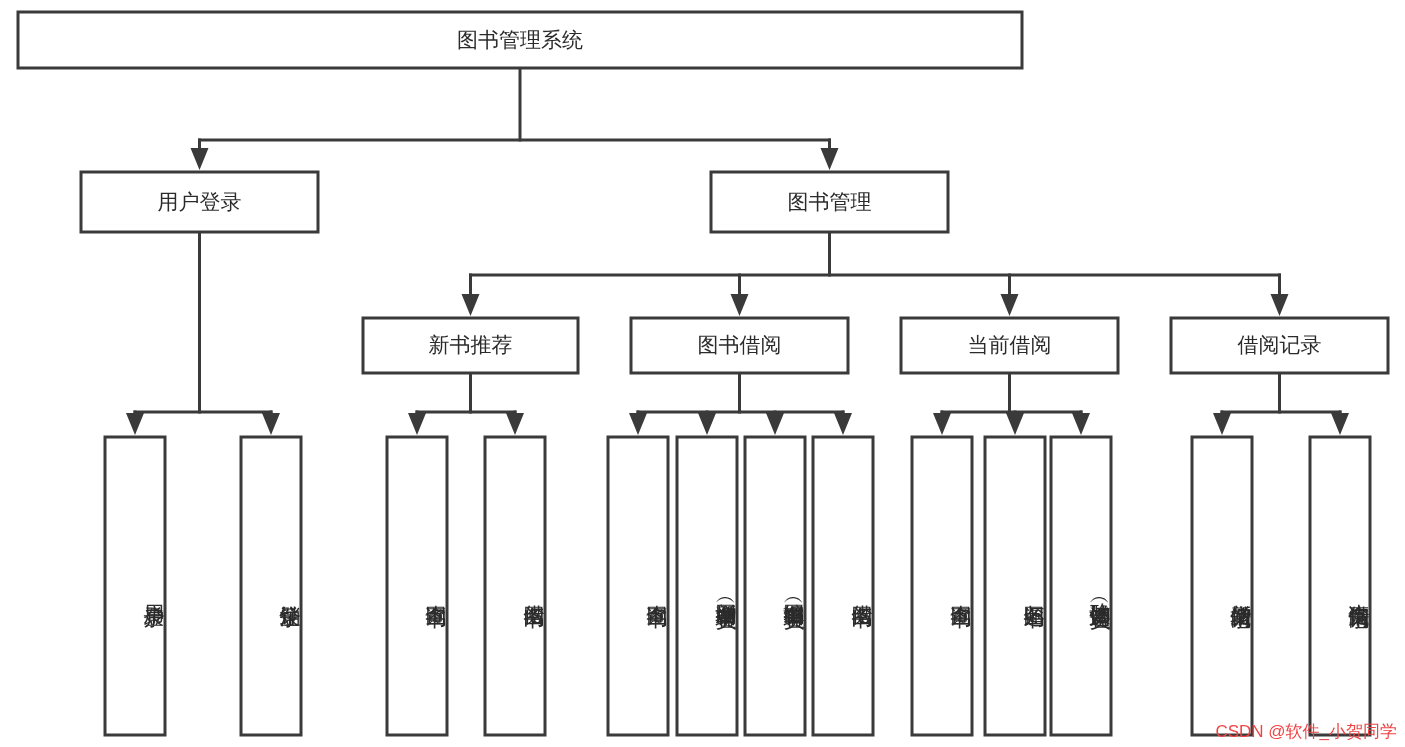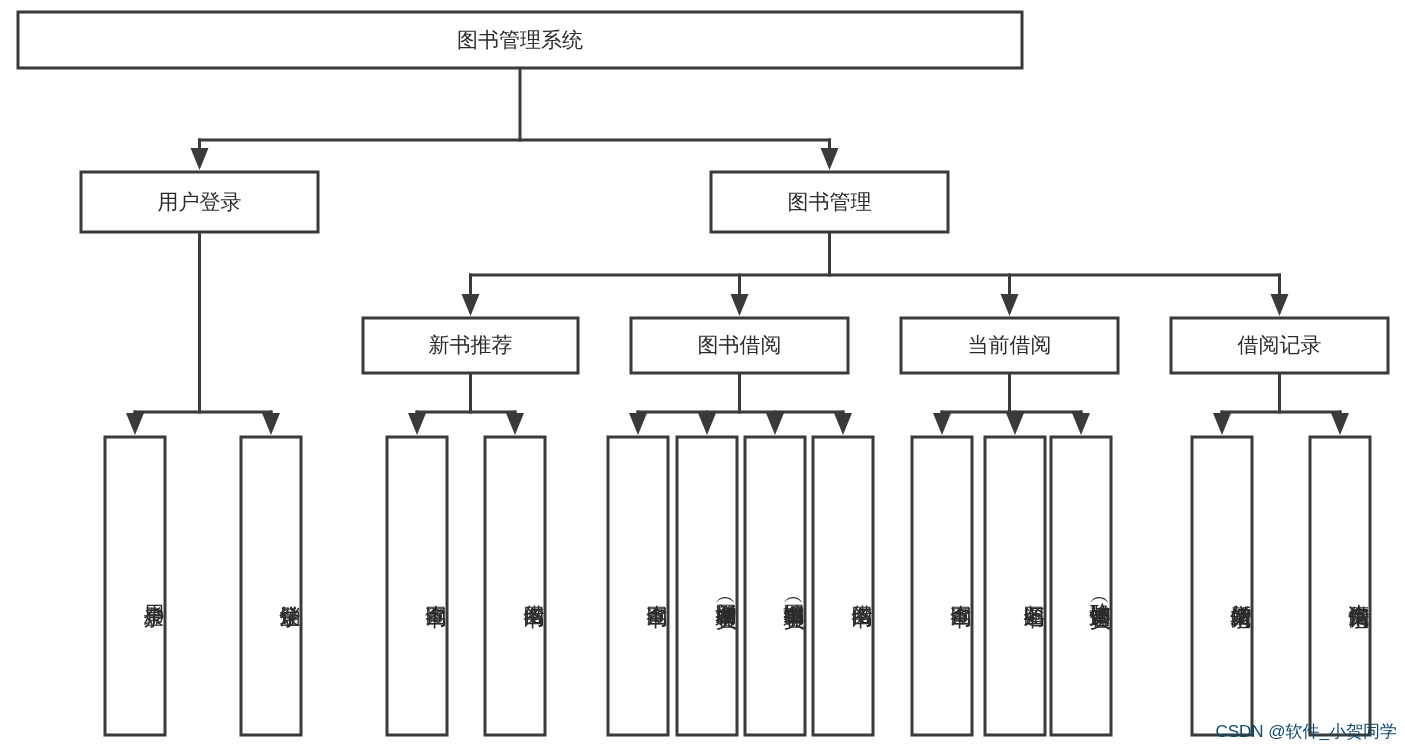--- a/index.html
+++ b/index.html
@@ -62,21 +62,21 @@
     white-space: nowrap;
     pointer-events: none;
     display: flex;
     align-items: flex-start;
     justify-content: center;
   }
   .watermark {
     position: absolute;
     right: 8px;
     bottom: 4px;
-    color: #0c4a6e;
+    color: #ef4444;
     font-size: 17px;
     font-family: "Liberation Sans", "DejaVu Sans", sans-serif;
     white-space: nowrap;
     pointer-events: none;
   }
 </style>
 </head>
 <body>
 
 <div id="diagram-root">

